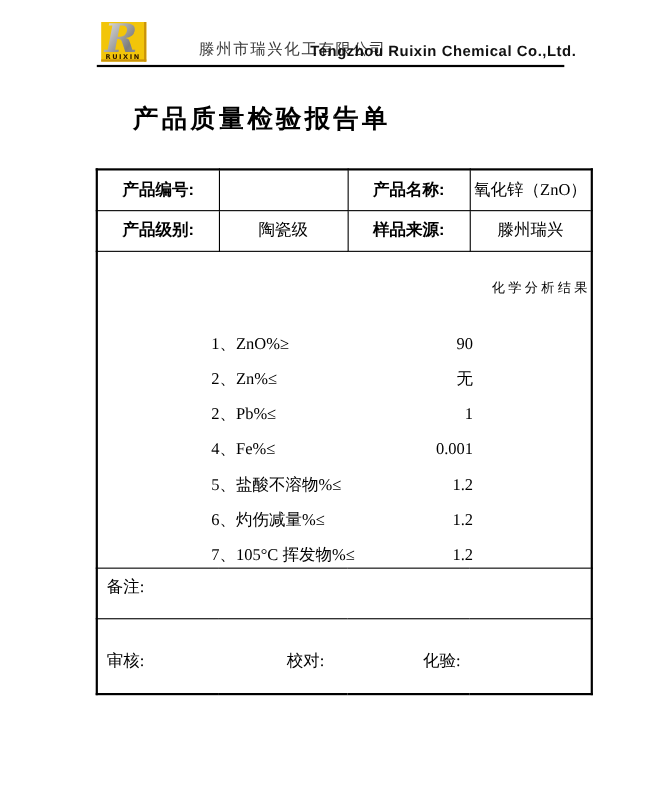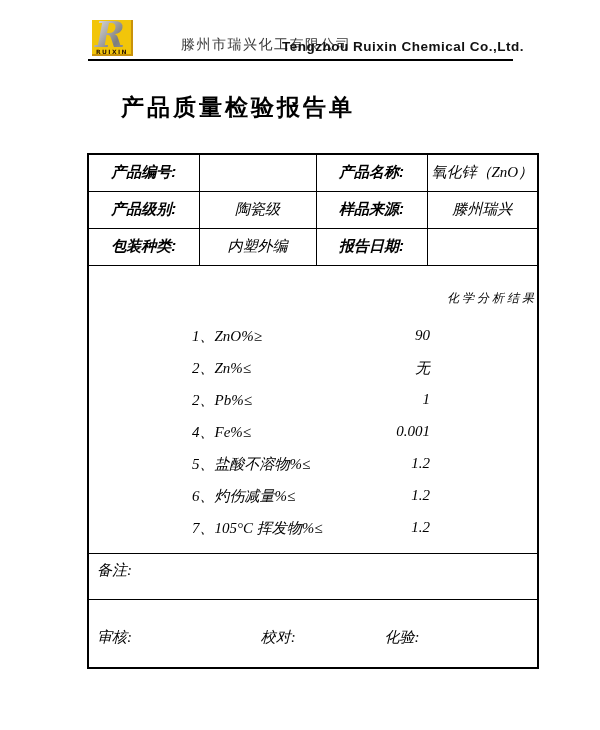--- a/index.html
+++ b/index.html
@@ -30,38 +30,37 @@
   .title {
     position:absolute; top:92px; left:0; width:476px;
     text-align:center; font-size:23px; font-weight:bold; letter-spacing:3px;
   }
 
   
   .report-table {
     position:absolute; left:87px; top:153px; width:450px;
     border-collapse:collapse; table-layout:fixed;
     border:2px solid #000;
-    font-style:italic;
   }
   .report-table td { border:1px solid #000; overflow:hidden; }
 
   .info-row td {
     height:37px; text-align:center; vertical-align:middle; font-size:15px;
   }
   td.lbl { font-weight:bold; font-family:"Liberation Sans", "DejaVu Sans", sans-serif; }
   td.val { font-weight:normal; font-family:"Liberation Serif", "DejaVu Serif", serif; }
 
   .analysis-cell {
     height:288px; vertical-align:top;
     font-family:"Liberation Serif", "DejaVu Serif", serif; font-size:15px;
   }
   .analysis-heading { text-align:right; margin-top:24px; font-size:12px; letter-spacing:3px; }
   .analysis-items { margin-top:20px; }
   .analysis-item {
-    display:flex; justify-content:space-between; align-items:flex-start;
+    display:flex; justify-content:space-between; align-items:flex-end;
     height:32px; padding-left:103px; padding-right:107px;
   }
 
   .remark-cell {
     height:46px; vertical-align:top; padding:7px 8px;
     font-family:"Liberation Serif", "DejaVu Serif", serif; font-size:15px;
   }
   .sig-cell {
     height:69px; vertical-align:middle; padding-left:8px; padding-top:8px;
     font-family:"Liberation Serif", "DejaVu Serif", serif; font-size:15px;
@@ -113,26 +112,20 @@
         <td class="val"></td>
         <td class="lbl">产品名称:</td>
         <td class="val">氧化锌（ZnO）</td>
       </tr>
       <tr class="info-row">
         <td class="lbl">产品级别:</td>
         <td class="val">陶瓷级</td>
         <td class="lbl">样品来源:</td>
         <td class="val">滕州瑞兴</td>
       </tr>
-      <tr class="info-row">
-        <td class="lbl">包装种类:</td>
-        <td class="val">内塑外编</td>
-        <td class="lbl">报告日期:</td>
-        <td class="val"></td>
-      </tr>
       <tr>
         <td class="analysis-cell" colspan="4">
           <div class="analysis-heading">化学分析结果</div>
           <div class="analysis-items">
             <div class="analysis-item">
               <span>1、ZnO%≥</span>
               <span>90</span>
             </div>
             <div class="analysis-item">
               <span>2、Zn%≤</span>

